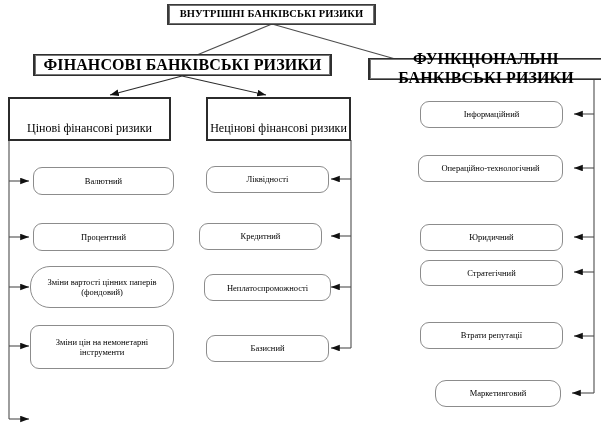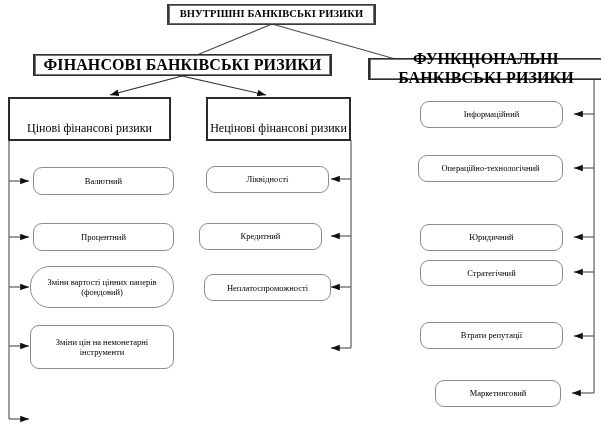--- a/index.html
+++ b/index.html
@@ -177,20 +177,23 @@
   </div>
 
   <div class="node leaf" style="left:199px; top:223px; width:123px; height:27px;">
     <span class="txt">Кредитний</span>
   </div>
 
   <div class="node leaf" style="left:204px; top:274px; width:127px; height:27px;align-items:flex-end;">
     <span class="txt">Неплатоспроможності</span>
   </div>
 
+  <div class="node leaf" style="left:206px; top:335px; width:123px; height:27px;">
+    <span class="txt">Базисний</span>
+  </div>
 
   <div class="node leaf" style="left:420px; top:101px; width:143px; height:27px;">
     <span class="txt">Інформаційний</span>
   </div>
 
   <div class="node leaf" style="left:418px; top:155px; width:145px; height:27px;">
     <span class="txt">Операційно-технологічний</span>
   </div>
 
   <div class="node leaf" style="left:420px; top:224px; width:143px; height:27px;">
@@ -198,17 +201,17 @@
   </div>
 
   <div class="node leaf" style="left:420px; top:260px; width:143px; height:26px;">
     <span class="txt">Стратегічний</span>
   </div>
 
   <div class="node leaf" style="left:420px; top:322px; width:143px; height:27px;">
     <span class="txt">Втрати репутації</span>
   </div>
 
-  <div class="node leaf" style="left:435px; top:380px; width:126px; height:27px;">
+  <div class="node leaf" style="left:435px; top:380px; width:126px; height:27px;border-radius:11px;">
     <span class="txt">Маркетинговий</span>
   </div>
 
 </div>
 
 </body></html>

